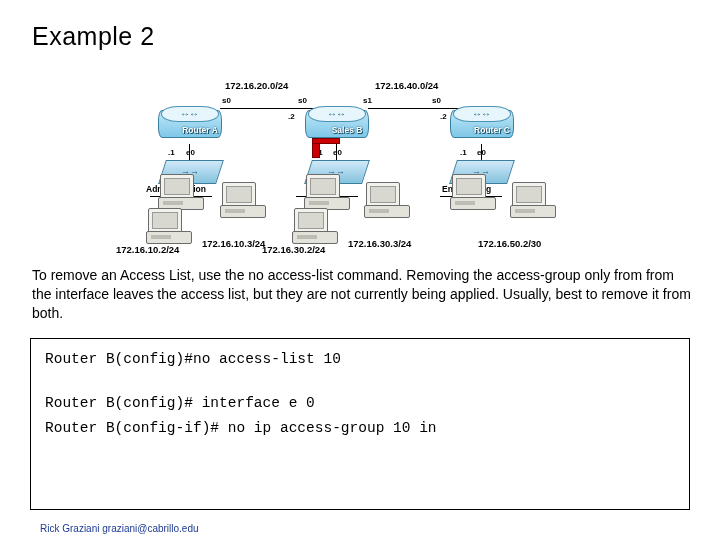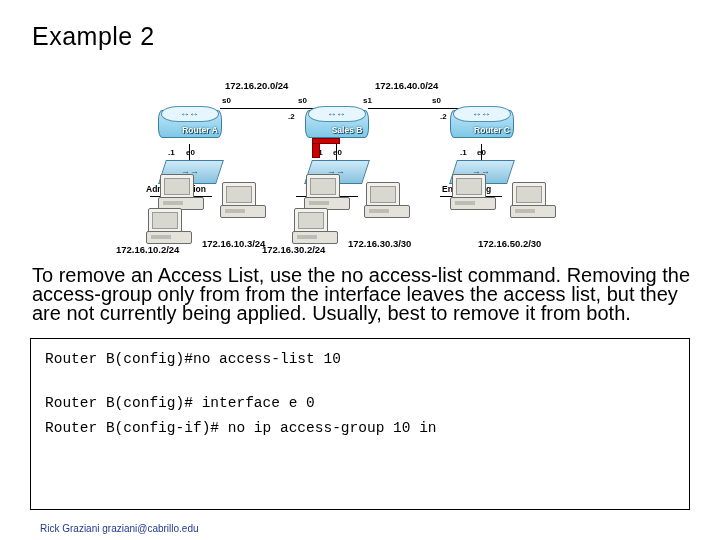--- a/index.html
+++ b/index.html
@@ -177,21 +177,21 @@
     background: #cc0000;
     border: 1px solid #7a0000;
   }
 
   
   .para {
     position: absolute;
     left: 32px;
     top: 266px;
     width: 660px;
-    font-size: 20px;
+    font-size: 14px;
     line-height: 19px;
     color: #000000;
   }
 
   
   .cli {
     position: absolute;
     left: 30px;
     top: 338px;
     width: 660px;
@@ -339,21 +339,21 @@
       <div class="base"></div>
     </div>
     <div class="pc" style="left:390px; top:104px;">
       <div class="screen"></div>
       <div class="base"></div>
     </div>
 
     <div class="net-label" style="left:-4px; top:166px;">172.16.10.2/24</div>
     <div class="net-label" style="left:82px; top:160px;">172.16.10.3/24</div>
     <div class="net-label" style="left:142px; top:166px;">172.16.30.2/24</div>
-    <div class="net-label" style="left:228px; top:160px;">172.16.30.3/30</div>
+    <div class="net-label" style="left:228px; top:160px;">172.16.30.3/24</div>
     <div class="net-label" style="left:358px; top:160px;">172.16.50.2/30</div>
   </div>
 
   <div class="para">To remove an Access List, use the no access-list command.  Removing the access-group only from from the interface leaves the access list, but they are not currently being applied.  Usually, best to remove it from both.</div>
 
   <div class="cli">
     <div class="cli-line"><span>Router B(config)#</span><span class="b">no access-list 10</span></div>
     <div class="cli-gap"></div>
     <div class="cli-line"><span>Router B(config)# </span><span class="b">interface e 0</span></div>
     <div class="cli-gap2"></div>

